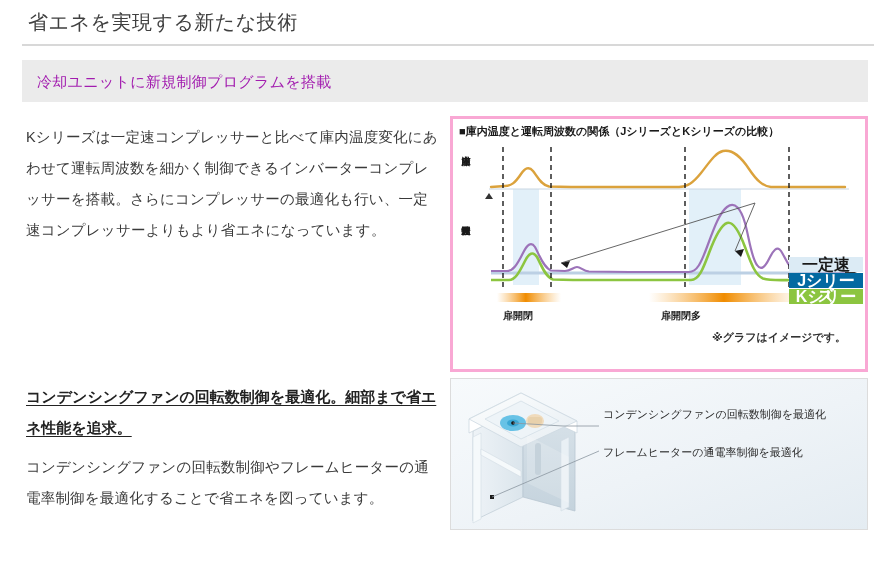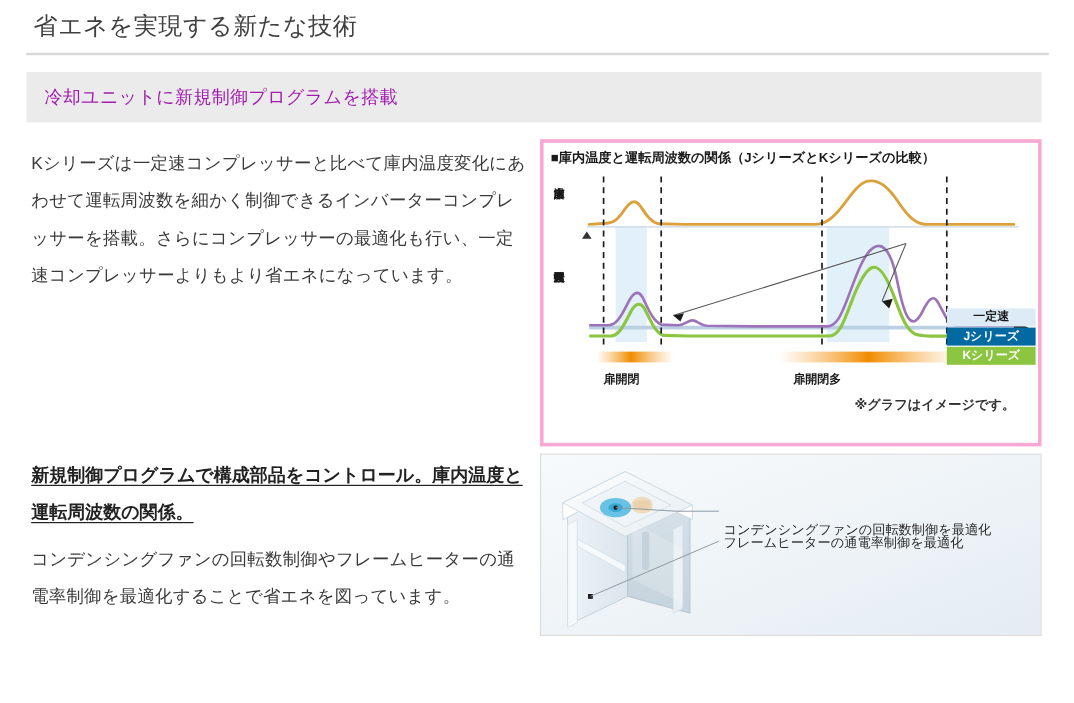--- a/index.html
+++ b/index.html
@@ -156,21 +156,21 @@
   }
 
   
   .legend {
     position: absolute;
     left: 336px;
     top: 116px;
     width: 74px;
   }
   .legend-item {
-    font-size: 10px;
+    font-size: 16px;
     font-weight: bold;
     line-height: 15px;
     height: 15px;
     text-align: center;
     letter-spacing: 0px;
     margin-bottom: 1px;
   }
   .legend-const { background: #dcebf5; color: #1a1a1a; }
   .legend-j { background: #0369a1; color: #ffffff; }
   .legend-k { background: #8cc540; color: #ffffff; }
@@ -199,35 +199,35 @@
     overflow: hidden;
   }
   .illus-svg { position: absolute; left: 0; top: 0; }
   .callout {
     position: absolute;
     font-size: 11px;
     color: #2a2a2a;
     letter-spacing: 0px;
     white-space: nowrap;
   }
-  #callout-fan { left: 152px; top: 55px; }
+  #callout-fan { left: 152px; top: 28px; }
   #callout-heater { left: 152px; top: 66px; }
 </style>
 </head>
 <body>
 
 <div class="page-title">省エネを実現する新たな技術</div>
 <div class="title-rule"></div>
 
 <div class="subheader-band"></div>
 <div class="subheader-text">冷却ユニットに新規制御プログラムを搭載</div>
 
 <div class="body-text" id="intro-paragraph">Kシリーズは一定速コンプレッサーと比べて庫内温度変化にあわせて運転周波数を細かく制御できるインバーターコンプレッサーを搭載。さらにコンプレッサーの最適化も行い、一定速コンプレッサーよりもより省エネになっています。</div>
 
-<div class="lead-heading">新規制御プログラムで構成部品をコントロール。庫内温度と運転周波数の関係。</div>
+<div class="lead-heading">コンデンシングファンの回転数制御を最適化。細部まで省エネ性能を追求。</div>
 
 <div class="body-text" id="detail-paragraph">コンデンシングファンの回転数制御やフレームヒーターの通電率制御を最適化することで省エネを図っています。</div>
 
 <div class="chart-panel">
 
   <div class="chart-title">■庫内温度と運転周波数の関係（JシリーズとKシリーズの比較）</div>
 
   <div class="chart-canvas">
 
     <div class="axis-label" id="axis-temp">庫内温度</div>

